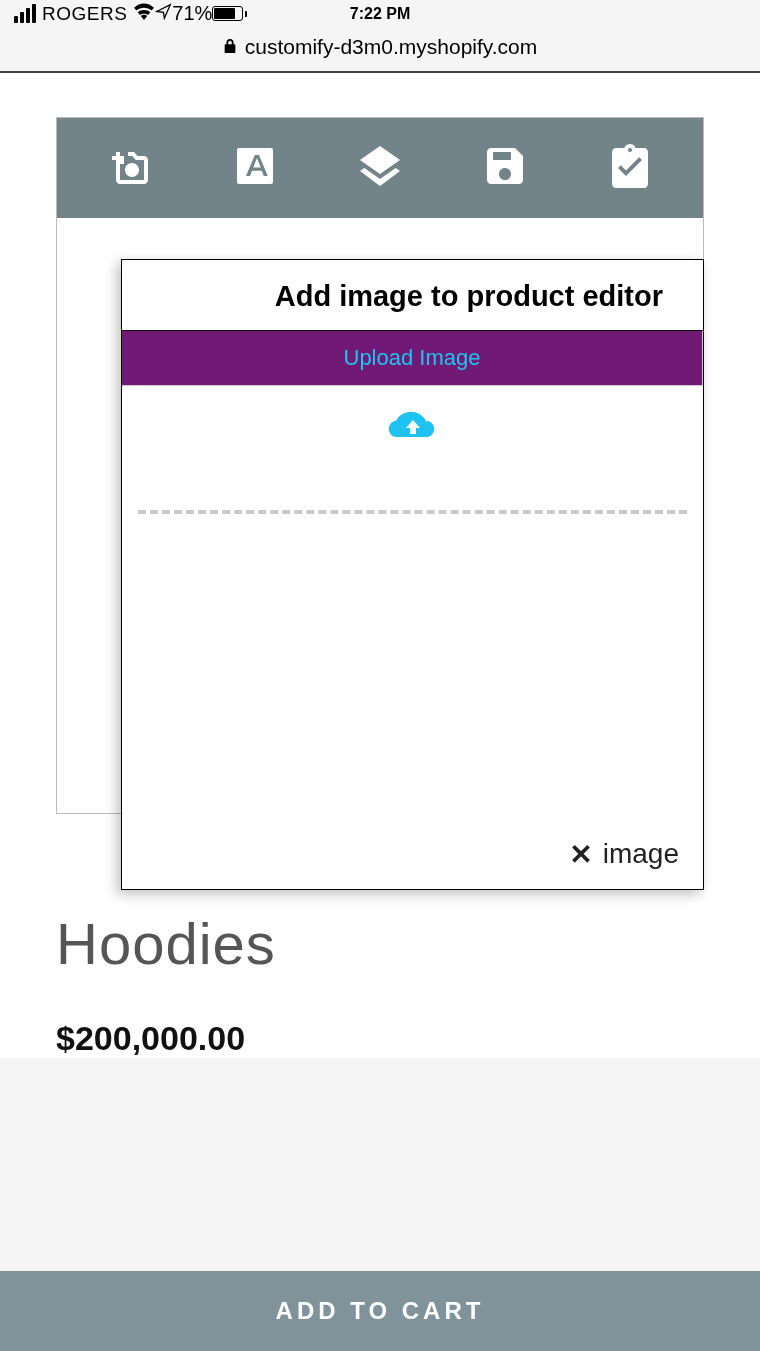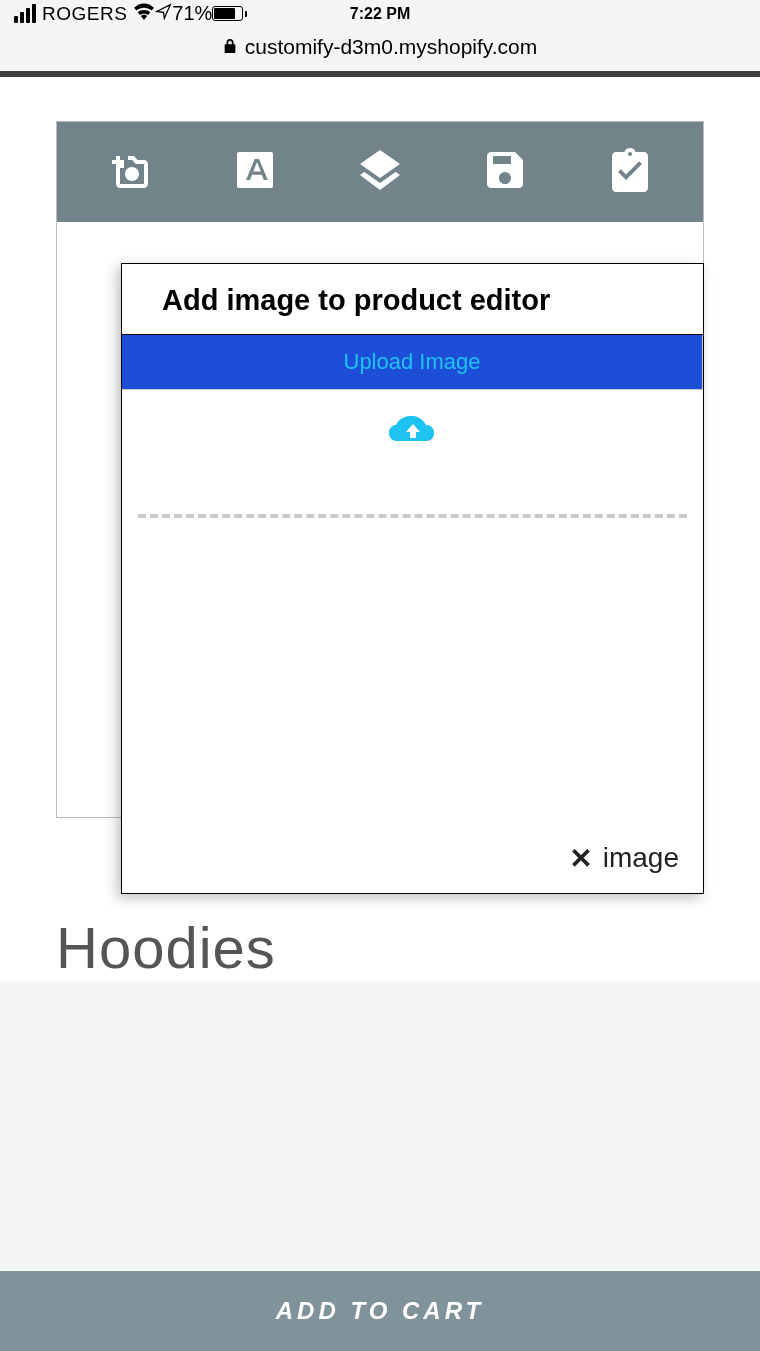--- a/index.html
+++ b/index.html
@@ -94,21 +94,21 @@
       height: 6px;
       background: #000;
       border-radius: 0 1px 1px 0;
     }
     .url-bar {
       display: flex;
       justify-content: center;
       align-items: center;
       gap: 8px;
       padding: 8px 0 12px 0;
-      border-bottom: 6px solid #404040;
+      border-bottom: 2px solid #404040;
       font-size: 21px;
       color: #000;
     }
     .lock-icon svg {
       width: 14px;
       height: 16px;
     }
     .content {
       background: #fff;
       padding-top: 44px;
@@ -144,38 +144,38 @@
       left: 64px;
       right: -1px;
       background: #fff;
       border: 1.5px solid #000;
       box-shadow: -4px 4px 12px rgba(0,0,0,0.25);
       z-index: 10;
     }
     .modal-title {
       font-size: 29px;
       font-weight: 700;
-      text-align: left;
+      text-align: right;
       padding: 18px 40px 14px 40px;
       border-bottom: 1.5px solid #000;
       line-height: 1.3;
     }
     .modal-tabs {
       display: flex;
       border-bottom: 1px solid #ccc;
     }
     .modal-tab {
       flex: 1;
       text-align: center;
       padding: 14px 0;
       font-size: 22px;
       cursor: pointer;
     }
     .modal-tab.active {
-      background: #1d4ed8;
+      background: #701a75;
       color: #1ec3f2;
       border-right: 1px solid #ccc;
     }
     .modal-tab.inactive {
       color: #222;
     }
     .upload-area {
       padding: 20px 16px 0 16px;
     }
     .upload-cloud {
@@ -230,21 +230,20 @@
       left: 0;
       right: 0;
       background: #80929a;
       color: #fff;
       text-align: center;
       padding: 26px 0;
       font-size: 24px;
       font-weight: 700;
       letter-spacing: 4px;
       cursor: pointer;
-      font-style: italic;
     }
   </style>
 </head>
 <body>
 
 <div class="status-bar">
   <div class="status-left">
     <span class="signal-bars">
       <span></span>
         <span></span>
@@ -333,16 +332,17 @@
       <div class="modal-spacer"></div>
       <div class="modal-close">
         <span class="close-x">✕</span>
         <span>image</span>
       </div>
     </div>
   </div>
 
   <div class="product-section">
     <h1 class="product-title">Hoodies</h1>
+    <div class="product-price">$200,000.00</div>
   </div>
 </div>
 
 <div class="add-to-cart">ADD TO CART</div>
 
 </body></html>

